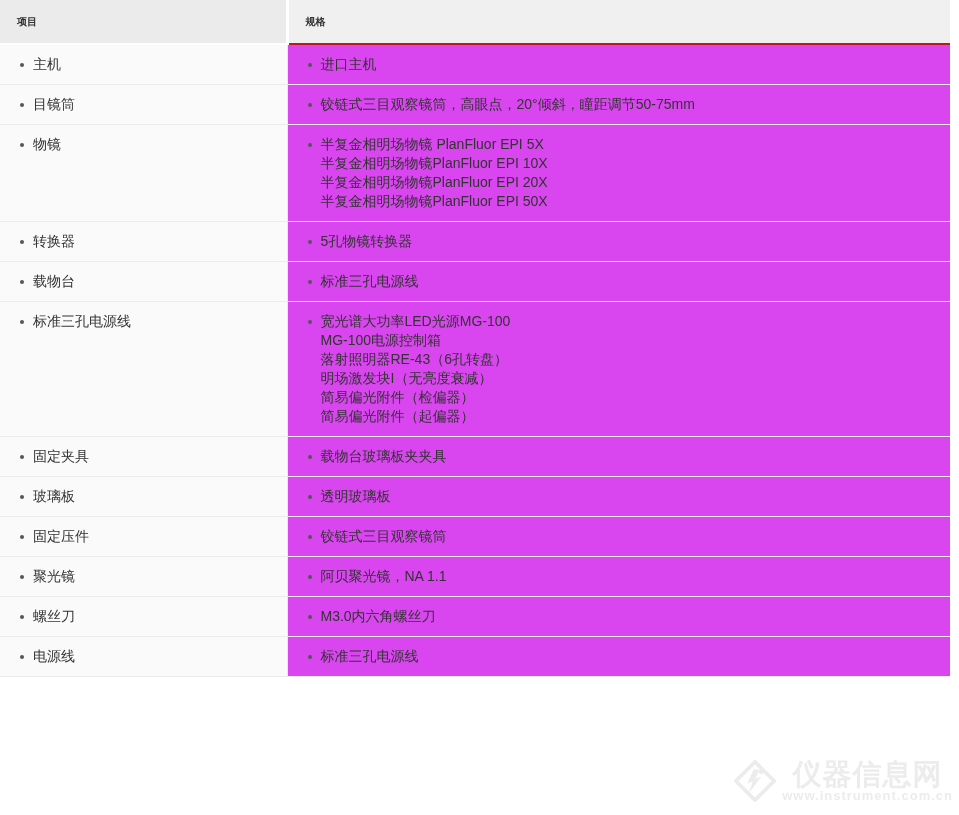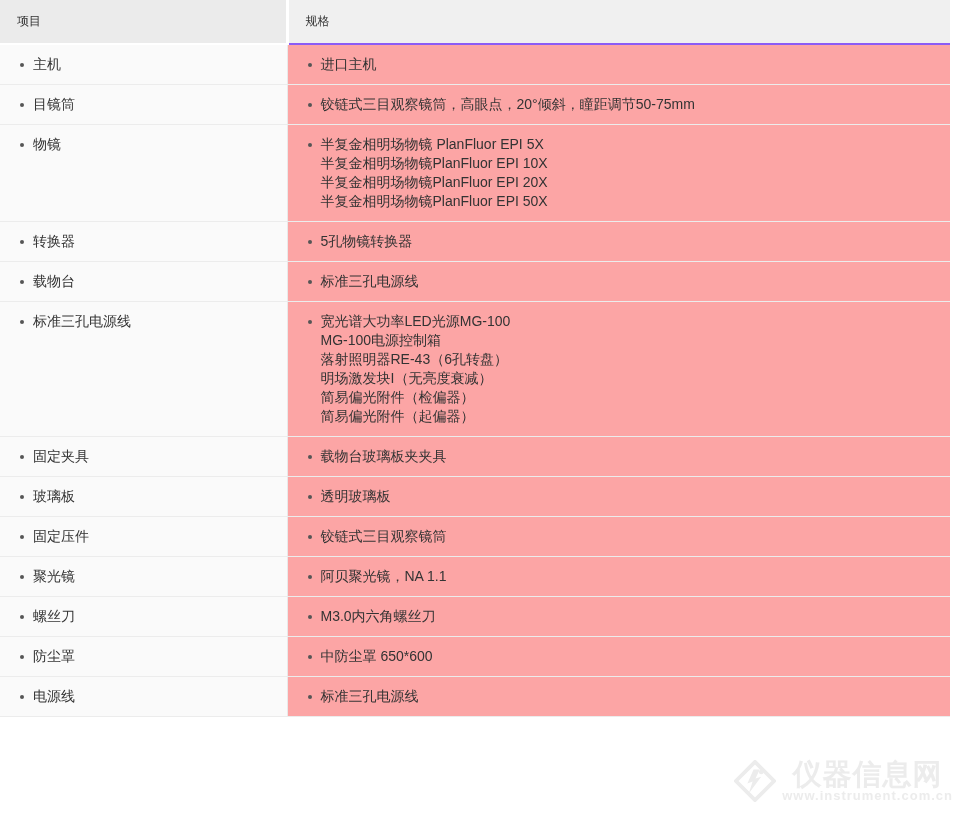--- a/index.html
+++ b/index.html
@@ -19,50 +19,50 @@
   table.spec-table {
     border-collapse: collapse;
     table-layout: fixed;
     width: 950px;
   }
   col.col-item { width: 287px; }
   col.col-spec { width: 663px; }
 
   thead th {
     text-align: left;
-    font-weight: 400;
-    font-size: 12px;
+    font-weight: 700;
+    font-size: 10px;
     color: #333333;
     padding: 12px 10px 12px 17px;
     line-height: 19px;
     vertical-align: middle;
   }
   thead th.th-item {
     background: #ebebeb;
     border-right: 3px solid #ffffff;
     border-bottom: 2px solid #ffffff;
   }
   thead th.th-spec {
     background: #f0f0f0;
-    border-bottom: 2px solid #8b5cf6;
+    border-bottom: 2px solid #b91c1c;
   }
 
   tbody td {
     vertical-align: top;
     padding: 10px 10px 10px 20px;
     border-bottom: 1px solid #ececec;
     line-height: 19px;
   }
   tbody td.td-item {
     background: #fafafa;
     border-right: 1px solid #e9e9e9;
     padding-left: 20px;
   }
   tbody td.td-spec {
-    background: #fca5a5;
+    background: #d946ef;
   }
 
   .cell {
     display: flex;
     align-items: flex-start;
   }
   .bullet {
     flex: 0 0 auto;
     width: 4px;
     height: 4px;
@@ -339,38 +339,20 @@
     <td class="td-spec">
       <div class="cell">
         <span class="bullet"></span>
         <div class="lines">
               <div class="line">M3.0内六角螺丝刀</div>
             </div>
       </div>
     </td>
   </tr>
 
-  <tr>
-    <td class="td-item">
-      <div class="cell">
-        <span class="bullet"></span>
-        <div class="lines">
-          <div class="line">防尘罩</div>
-        </div>
-      </div>
-    </td>
-    <td class="td-spec">
-      <div class="cell">
-        <span class="bullet"></span>
-        <div class="lines">
-              <div class="line">中防尘罩 650*600</div>
-            </div>
-      </div>
-    </td>
-  </tr>
 
   <tr>
     <td class="td-item">
       <div class="cell">
         <span class="bullet"></span>
         <div class="lines">
           <div class="line">电源线</div>
         </div>
       </div>
     </td>

